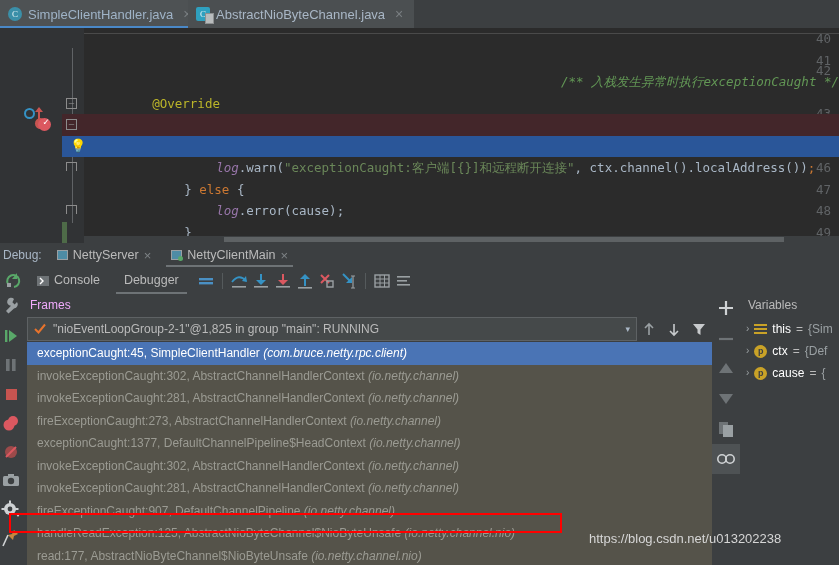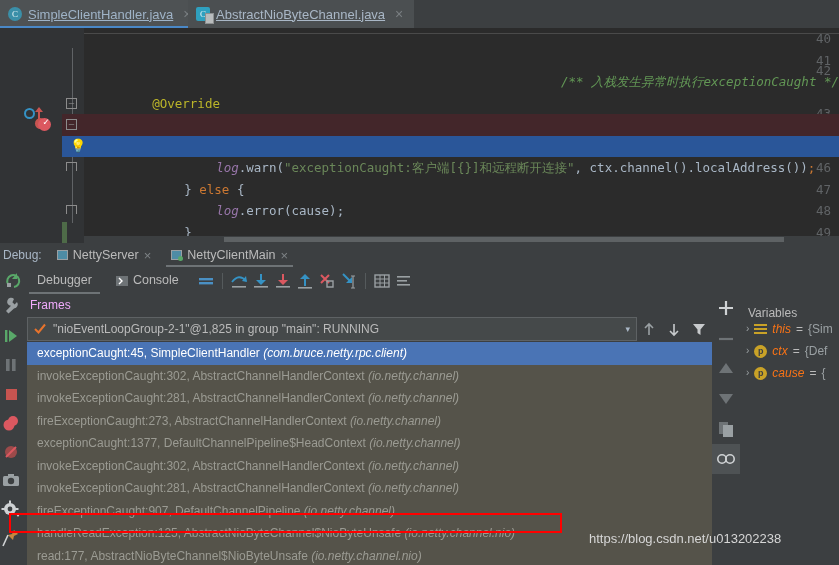--- a/index.html
+++ b/index.html
@@ -19,21 +19,21 @@
   .tab {
     display:flex; align-items:center; gap:6px;
     padding:0 8px 0 8px; height:28px; position:relative;
     font-size:13px; color:#a9b7c6; cursor:default;
   }
   .tab.active { background:#4e5254; }
   .tab.active .tab-underline {
     position:absolute; left:0; right:0; bottom:0; height:2px; background:#4a88c7;
   }
   .tab.inactive { background:#4b4f51; }
-  .tab-label { white-space:nowrap;text-decoration:underline; }
+  .tab-label { white-space:nowrap; }
   .tab.active .tab-label { color:#9fb3c7; }
   .tab-close { color:#7a7f82; font-size:14px; margin-left:4px; line-height:1; }
   .tab-icon {
     width:14px; height:14px; border-radius:50%;
     background:#3b8fa8; color:#e6f4f7; font-size:9px;
     display:flex; align-items:center; justify-content:center;
     font-family:"Liberation Serif", serif; flex:none;
   }
   .tab-icon.sq { border-radius:2px; background:#2fa0bf; position:relative; }
   .tab-icon.sq::after{
@@ -198,41 +198,41 @@
 
   
   .vars-gutter {
     position:absolute; left:712px; top:294px; width:28px; height:271px; background:#3c3f41;
   }
   .vgi { position:relative; width:28px; height:30px; }
   .vars-panel {
     position:absolute; left:740px; top:294px; width:99px; height:271px; background:#3c3f41;
   }
   .vars-title {
-    position:absolute; left:8px; top:8px; height:22px; line-height:22px;
+    position:absolute; left:8px; top:0; height:22px; line-height:22px;
     font-size:12px; color:#bbbbbb;
   }
   .vars-list { position:absolute; left:0; top:24px; right:0; }
   .var-row {
     height:22px; line-height:22px; font-size:12px; white-space:nowrap;
     display:flex; align-items:center; gap:5px; padding-left:6px;
   }
   .var-arrow { color:#9aa0a3; font-size:10px; }
   .var-badge {
     width:13px; height:13px; border-radius:50%; background:#c9a227;
     color:#3c3f41; font-size:9px; font-weight:bold; text-align:center; line-height:13px; flex:none;
   }
   .var-badge.stack {
     border-radius:2px; background:transparent; position:relative;
   }
   .var-badge.stack::before{
     content:""; position:absolute; left:0; top:1px; width:13px; height:2px;
     background:#c9a227; box-shadow:0 4px 0 #c9a227, 0 8px 0 #c9a227;
   }
-  .var-name { color:#f97316;font-style:italic; }
+  .var-name { color:#ffffff; }
   .var-eq { color:#bbbbbb; }
   .var-val { color:#9aa0a3; }
 
   .watermark {
     position:absolute; left:589px; top:531px; font-size:13px; color:#d6d6d6;
     font-family:"Liberation Sans", sans-serif; white-space:nowrap;
   }
   svg { display:block; }
 </style>
 </head>
@@ -354,31 +354,31 @@
   </div>
 
   <div class="dbg-toolbar">
     <span class="tbtn" style="margin-left:3px;">
       <svg width="22" height="22" viewBox="0 0 22 22">
         <path d="M5 14 A6 6 0 1 1 11 17" stroke="#59a869" stroke-width="2" fill="none"></path>
         <path d="M14 3 L14 9 L9 9 Z" fill="#59a869"></path>
         <rect x="4" y="13" width="4" height="4" fill="#9aa0a3"></rect>
       </svg>
     </span>
-    <div class="dbg-tab active">
-      <span>Debugger</span>
-    </div>
     <div class="dbg-tab">
       <span>
         <svg width="12" height="12" viewBox="0 0 12 12">
             <rect x="0" y="1" width="12" height="10" fill="#6e7376"></rect>
             <path d="M3 3 L6 6 L3 9" stroke="#ffffff" stroke-width="1.4" fill="none"></path>
           </svg>
       </span>
       <span>Console</span>
+    </div>
+    <div class="dbg-tab active">
+      <span>Debugger</span>
     </div>
 
     <span class="tbtn" style="margin-left:4px;">
       <svg width="22" height="22" viewBox="0 0 22 22">
         <rect x="4" y="8" width="14" height="2.4" fill="#4a90c4"></rect>
         <rect x="4" y="12" width="14" height="2.4" fill="#4a90c4"></rect>
       </svg>
     </span>
     <span class="tbar-sep"></span>
 

